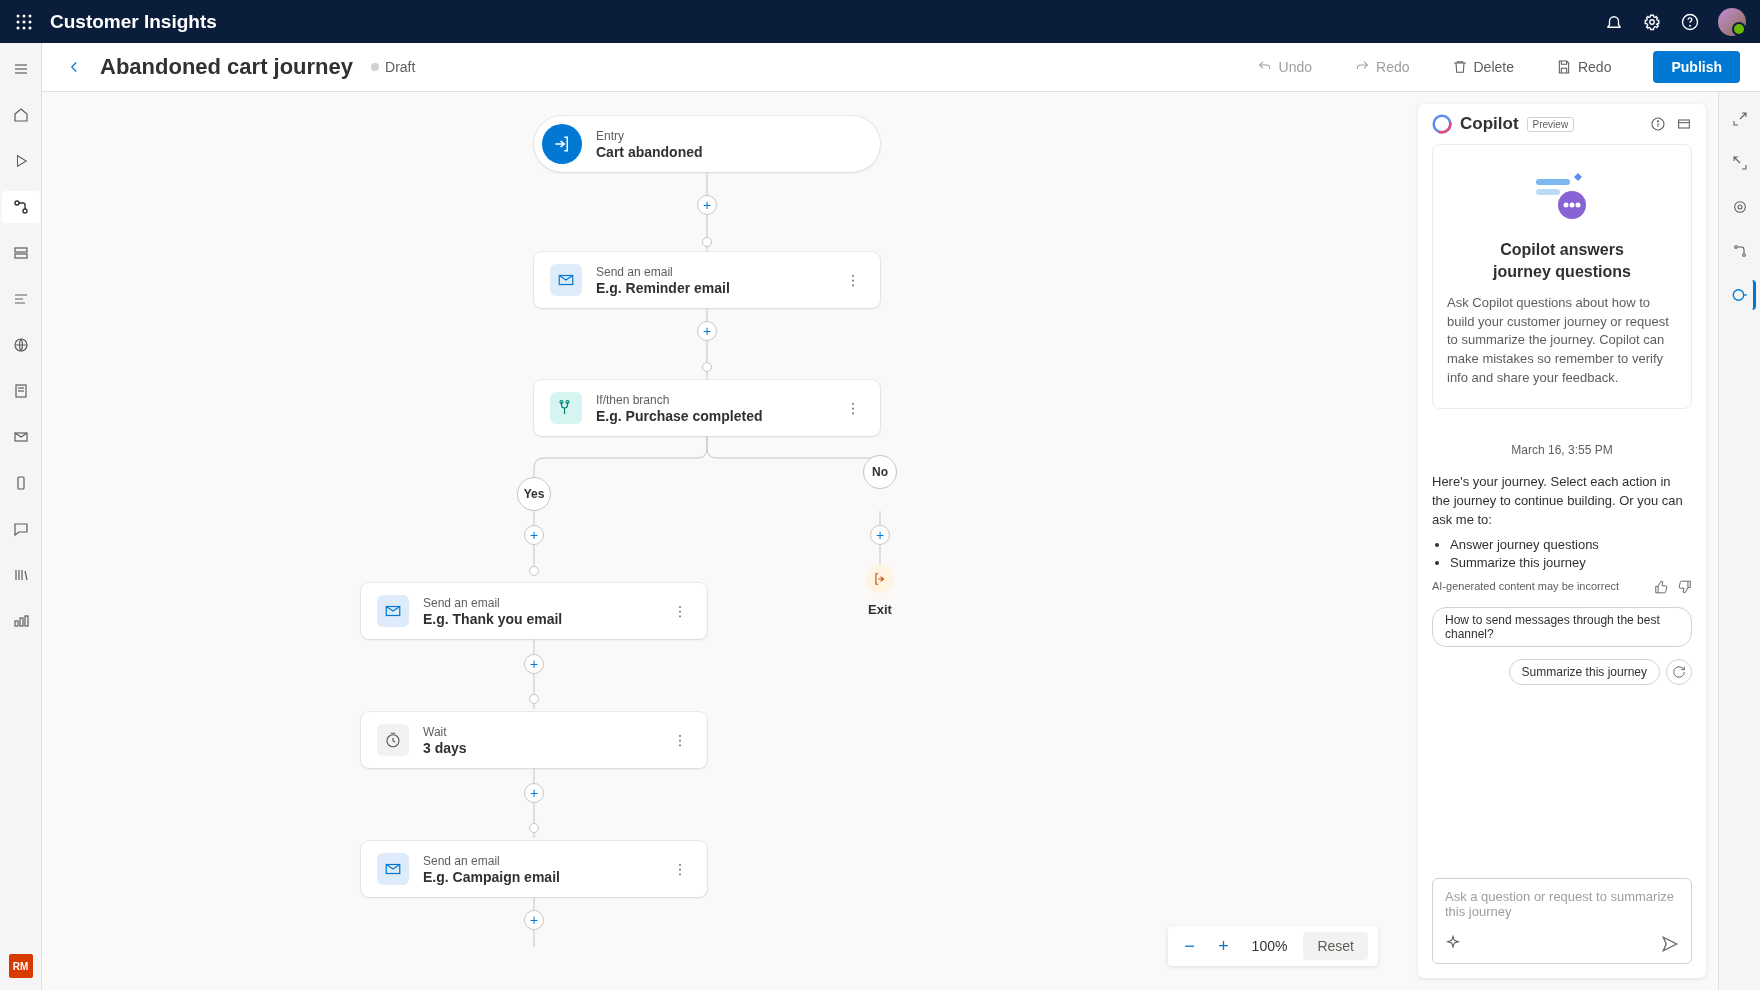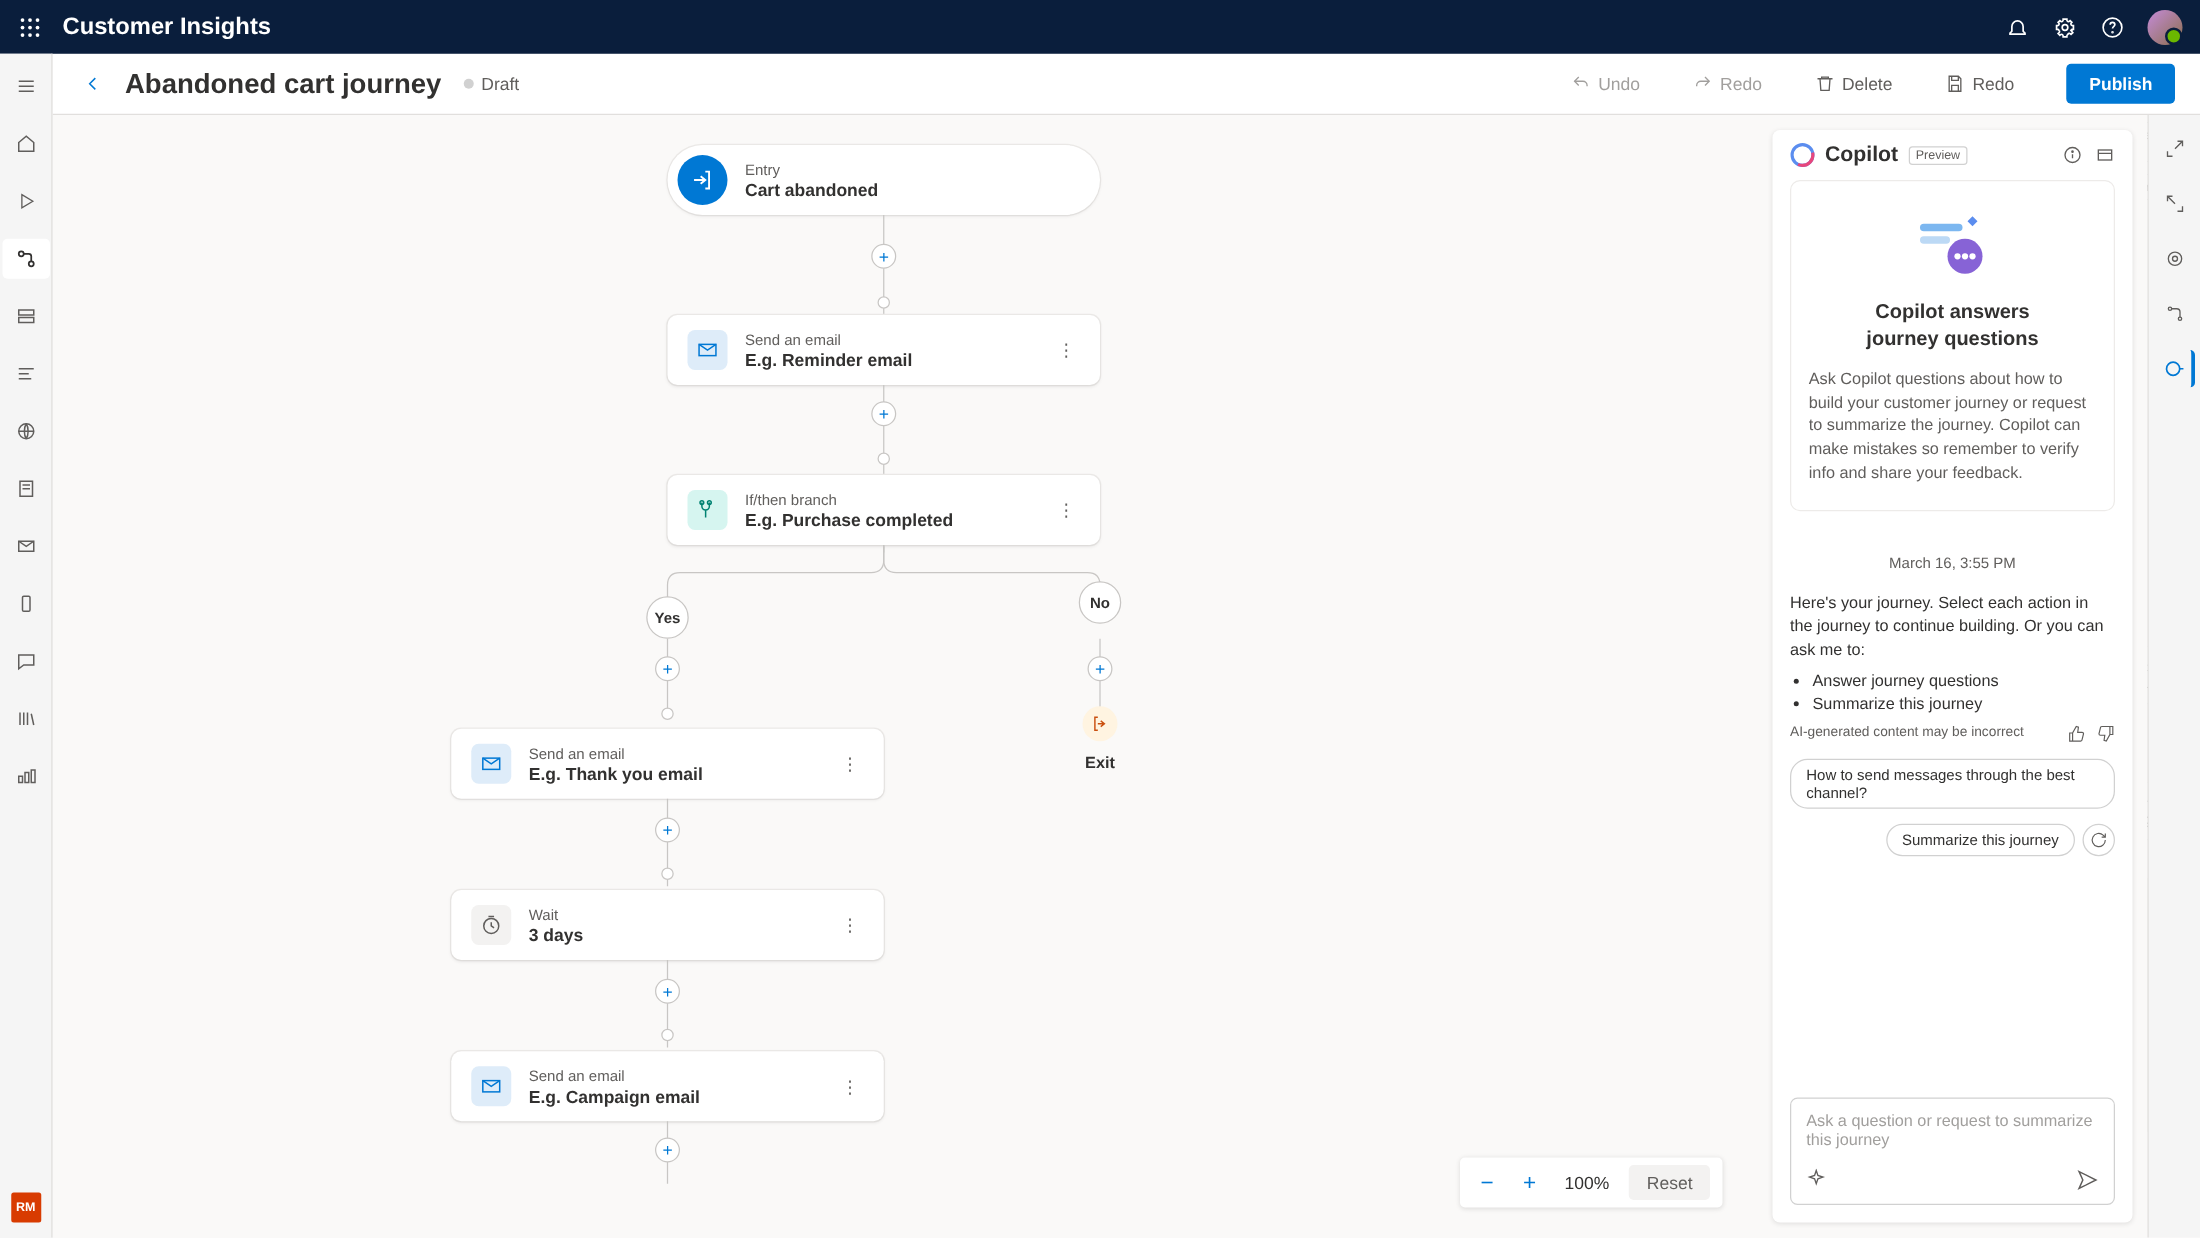--- a/index.html
+++ b/index.html
@@ -355,21 +355,21 @@
       </div>
       <div class="node-more">⋮</div>
     </div>
 
     <svg class="branch-svg" style="left:492px; top:344px;" width="346" height="60">
       <path d="M173 0 V12 Q173 22 163 22 H10 Q0 22 0 32 V50" fill="none" stroke="#c8c6c4" stroke-width="1"></path>
       <path d="M173 0 V12 Q173 22 183 22 H336 Q346 22 346 32 V50" fill="none" stroke="#c8c6c4" stroke-width="1"></path>
     </svg>
 
     <div class="branch-label" style="left:492px; top:402px;">Yes</div>
-    <div class="branch-label" style="left:838px; top:390px;">No</div>
+    <div class="branch-label" style="left:838px; top:380px;">No</div>
 
     <div class="v-line" style="left:492px; top:419px; height:60px;"></div>
     <div class="plus-btn" style="left:492px; top:443px;">+</div>
     <div class="small-circle" style="left:492px; top:479px;"></div>
 
     <div class="node" style="left:319px; top:491px; width:346px;">
       <div class="node-icon blue-light">
           <svg width="18" height="18" viewBox="0 0 24 24" fill="none" stroke="#0078d4" stroke-width="1.6">
             <rect x="3" y="6" width="18" height="12"></rect>
             <path d="M3 6l9 6 9-6"></path>

